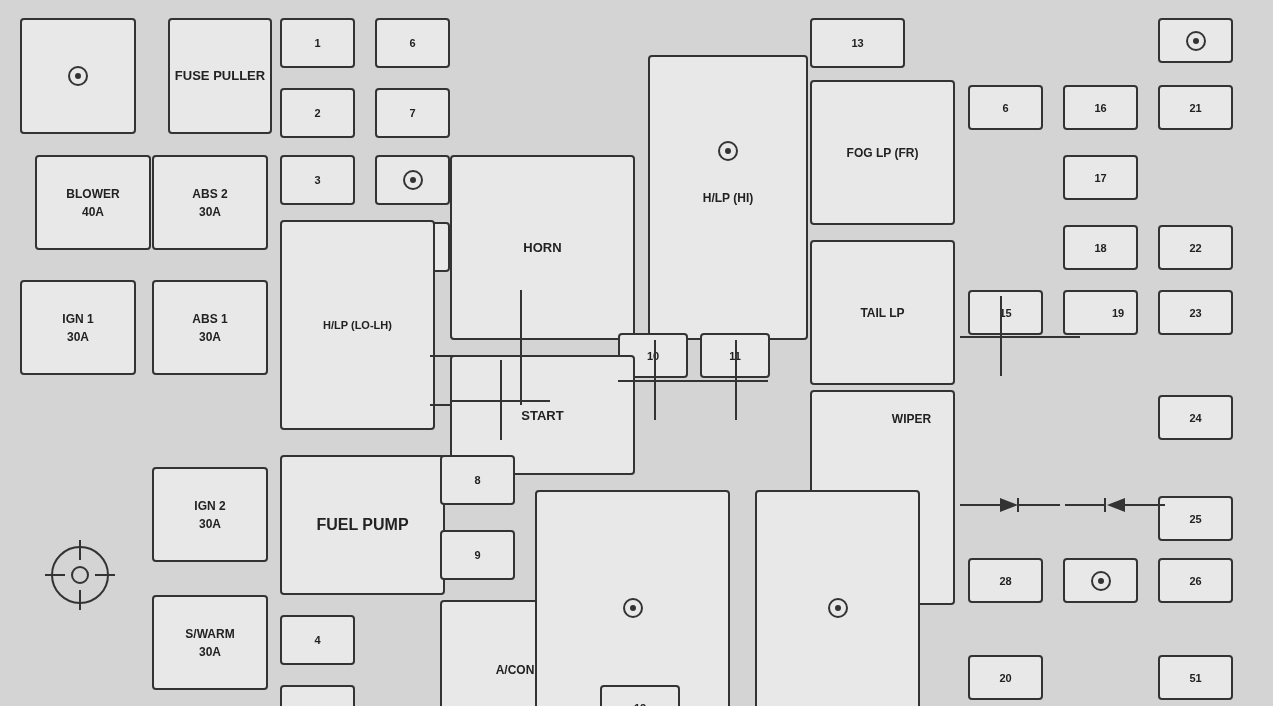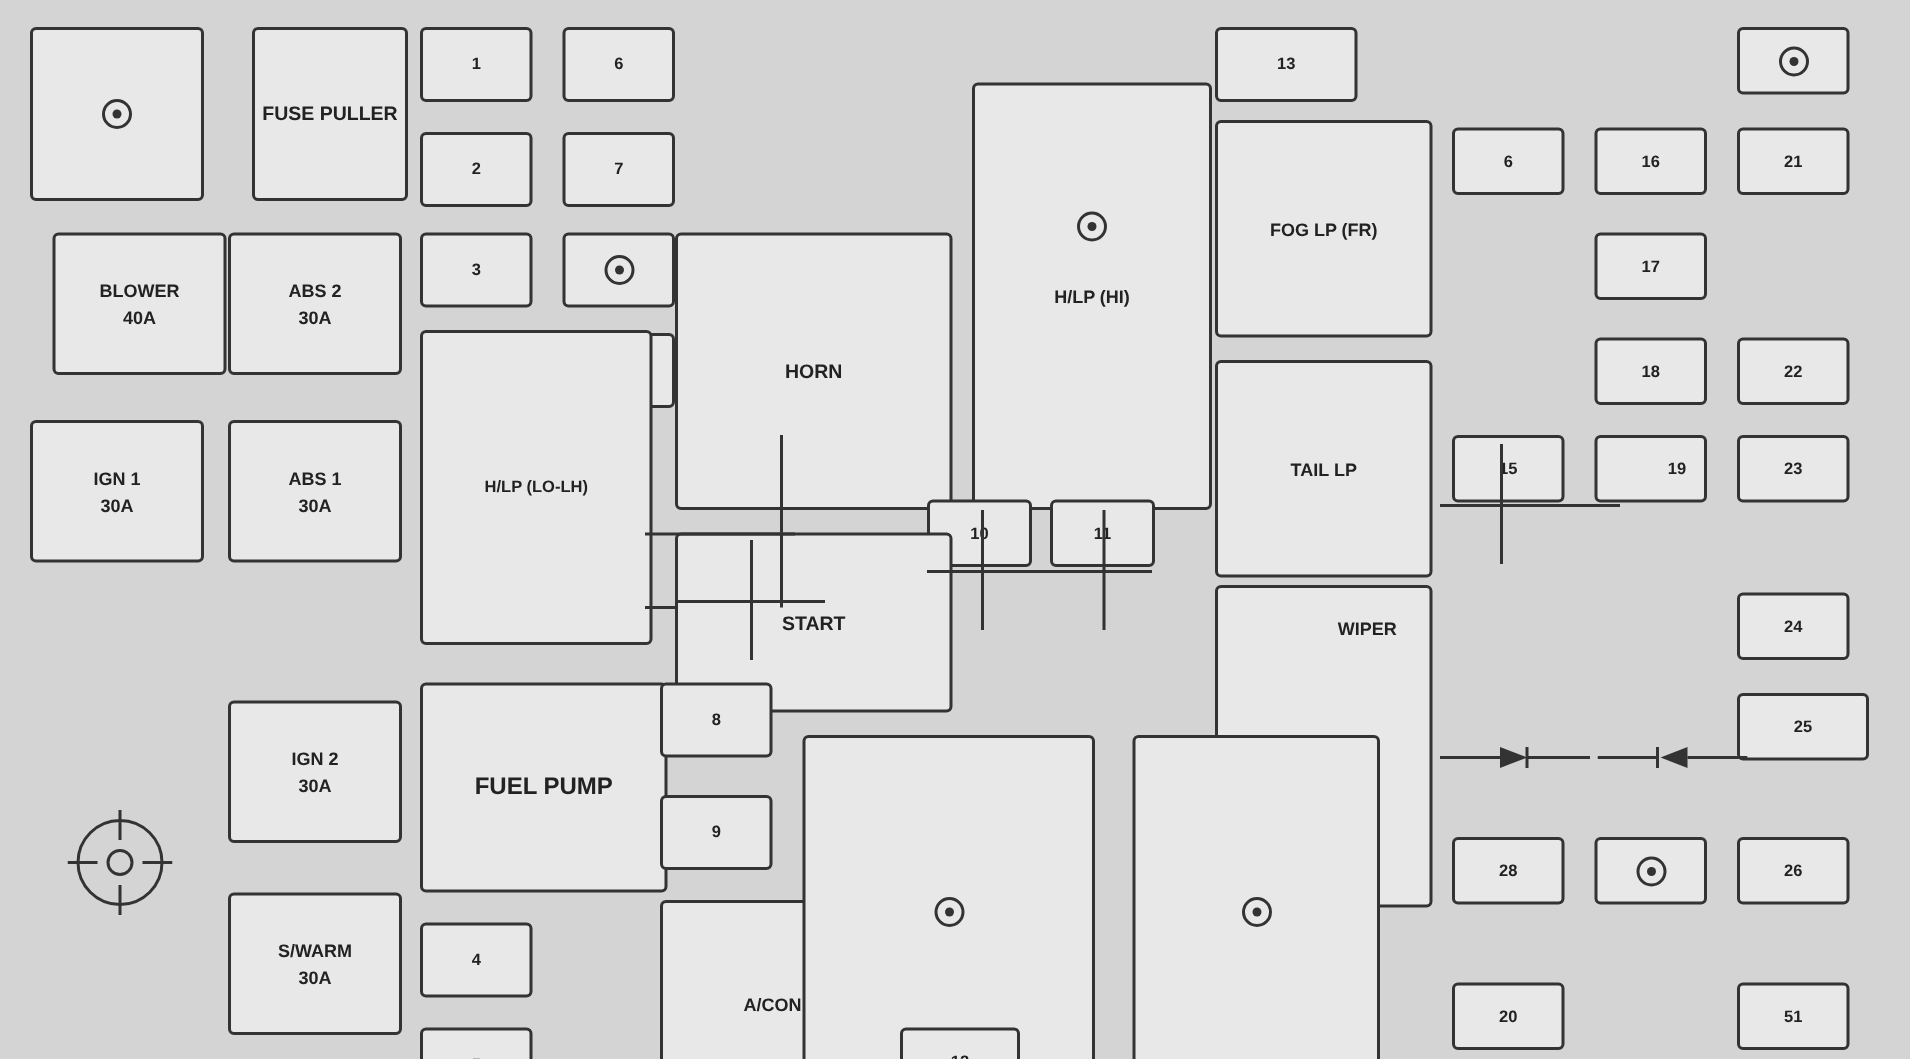--- a/index.html
+++ b/index.html
@@ -202,21 +202,21 @@
   <div class="fuse-box" style="left:1158px; top:290px; width:75px; height:45px;">
     <span>23</span>
   </div>
 
   <div style="position:absolute; left:1000px; top:296px; width:2px; height:80px; background:#333;"></div>
   <div style="position:absolute; left:960px; top:336px; width:120px; height:2px; background:#333;"></div>
 
   <div class="fuse-box" style="left:1158px; top:395px; width:75px; height:45px;">
     <span>24</span>
   </div>
-  <div class="fuse-box" style="left:1158px; top:462px; width:88px; height:45px;">
+  <div class="fuse-box" style="left:1158px; top:496px; width:75px; height:45px;">
     <span>25</span>
   </div>
   <div class="fuse-box" style="left:1158px; top:558px; width:75px; height:45px;">
     <span>26</span>
   </div>
   <div class="fuse-box" style="left:1158px; top:655px; width:75px; height:45px;">
     <span>51</span>
   </div>
   <div class="fuse-box" style="left:968px; top:558px; width:75px; height:45px;">
     <span>28</span>

